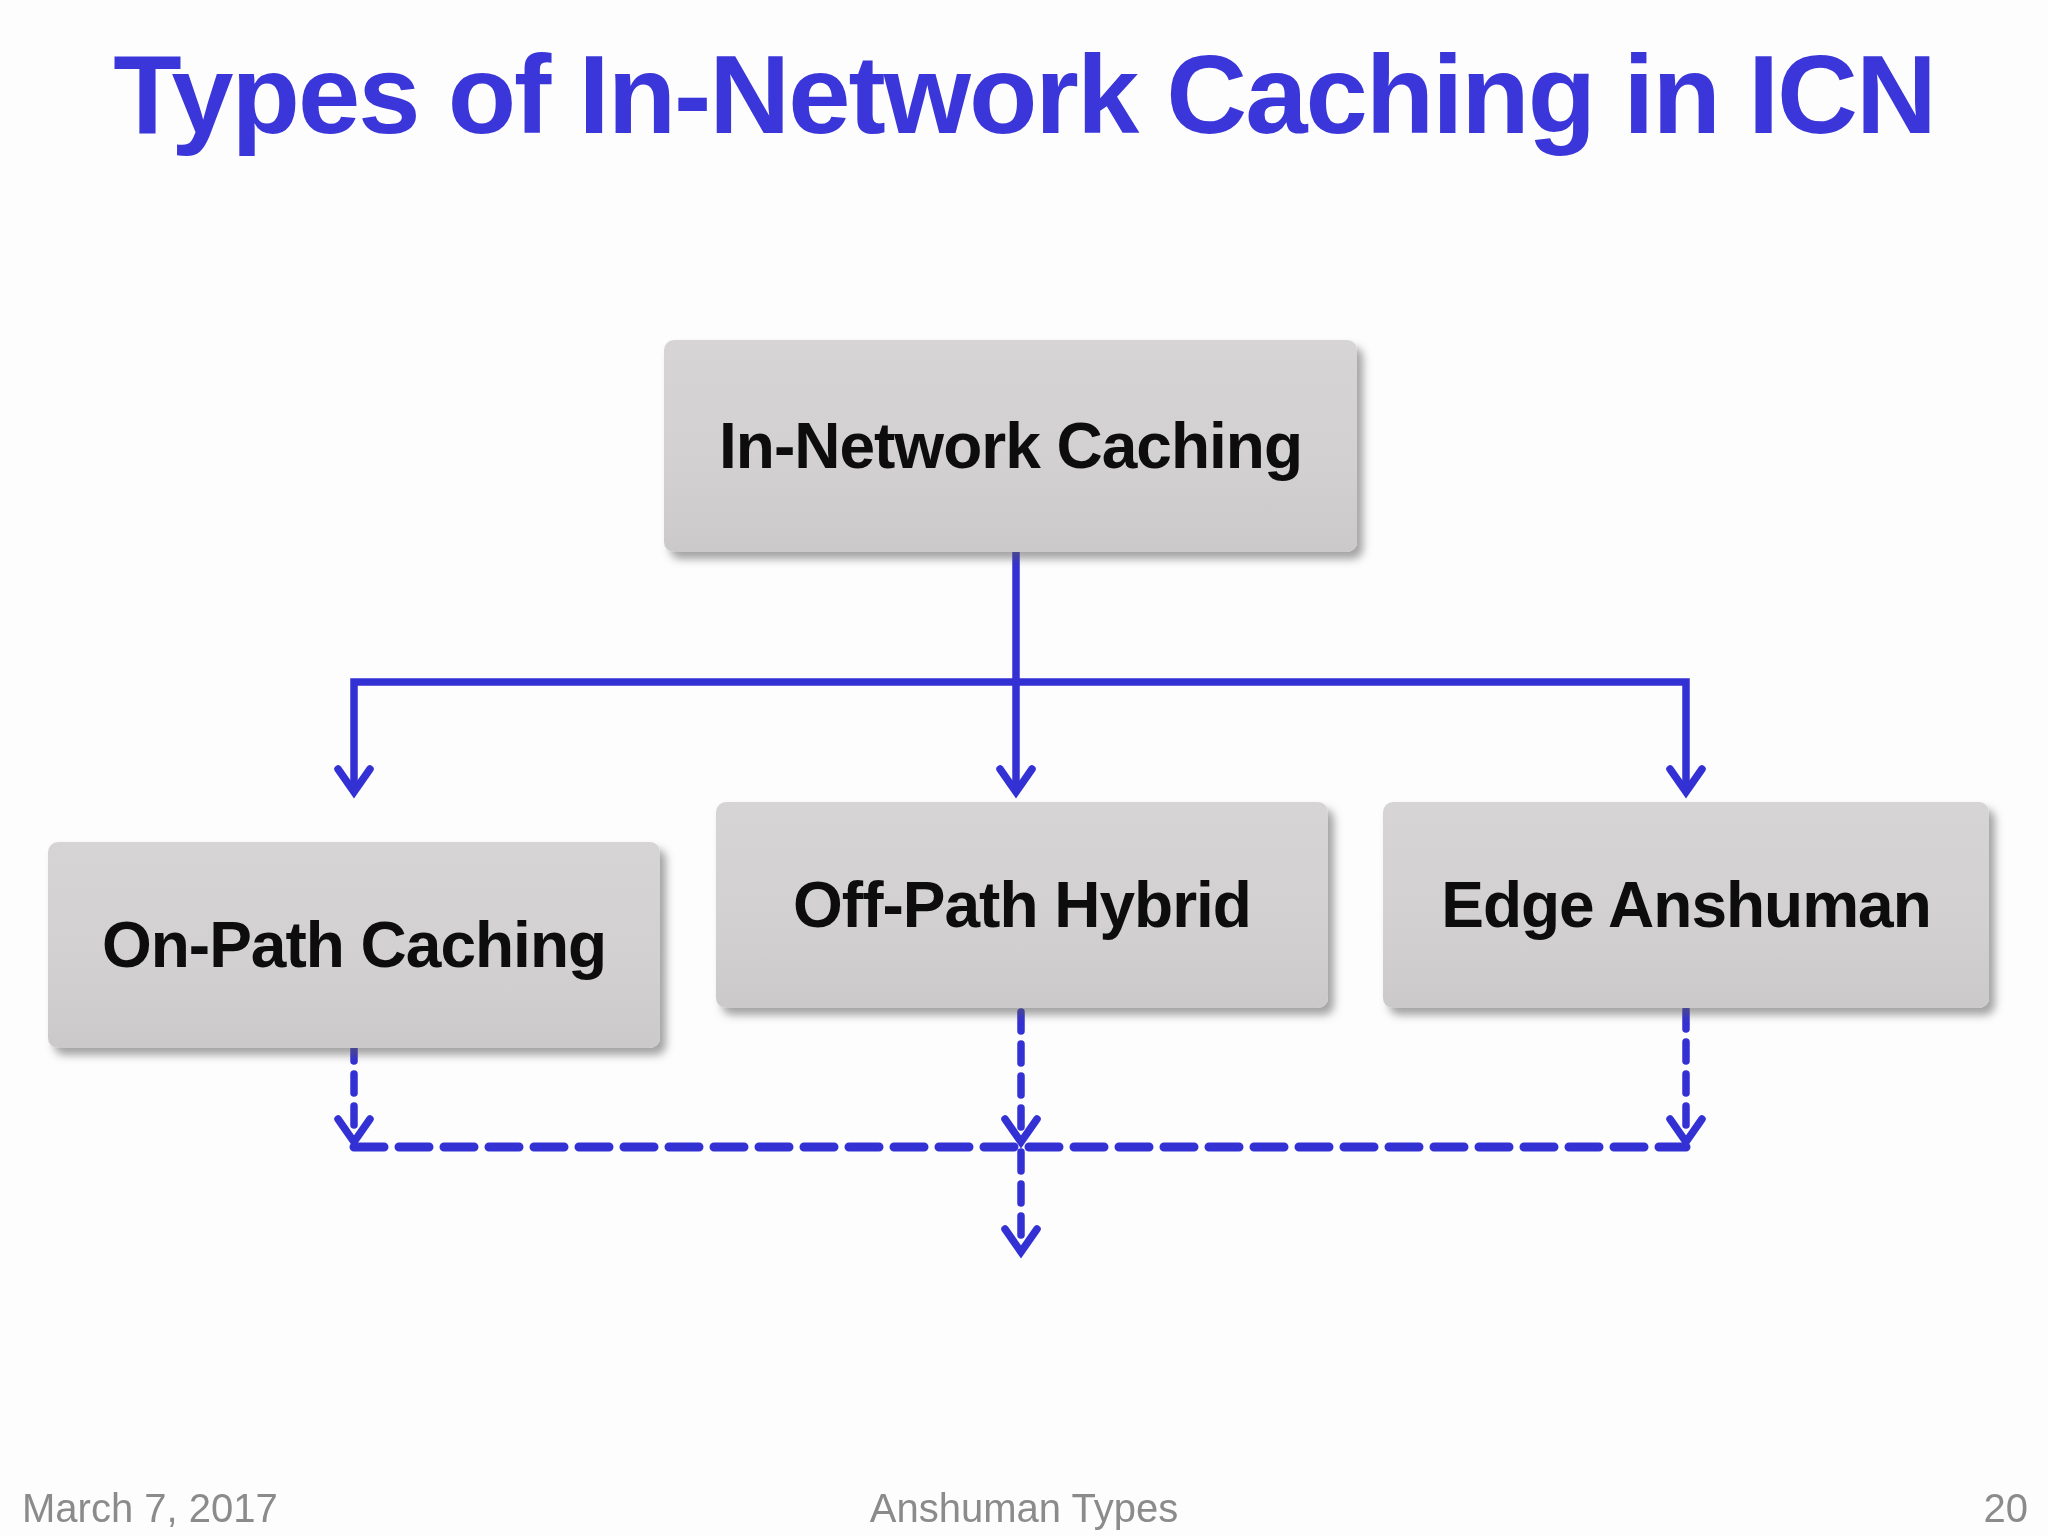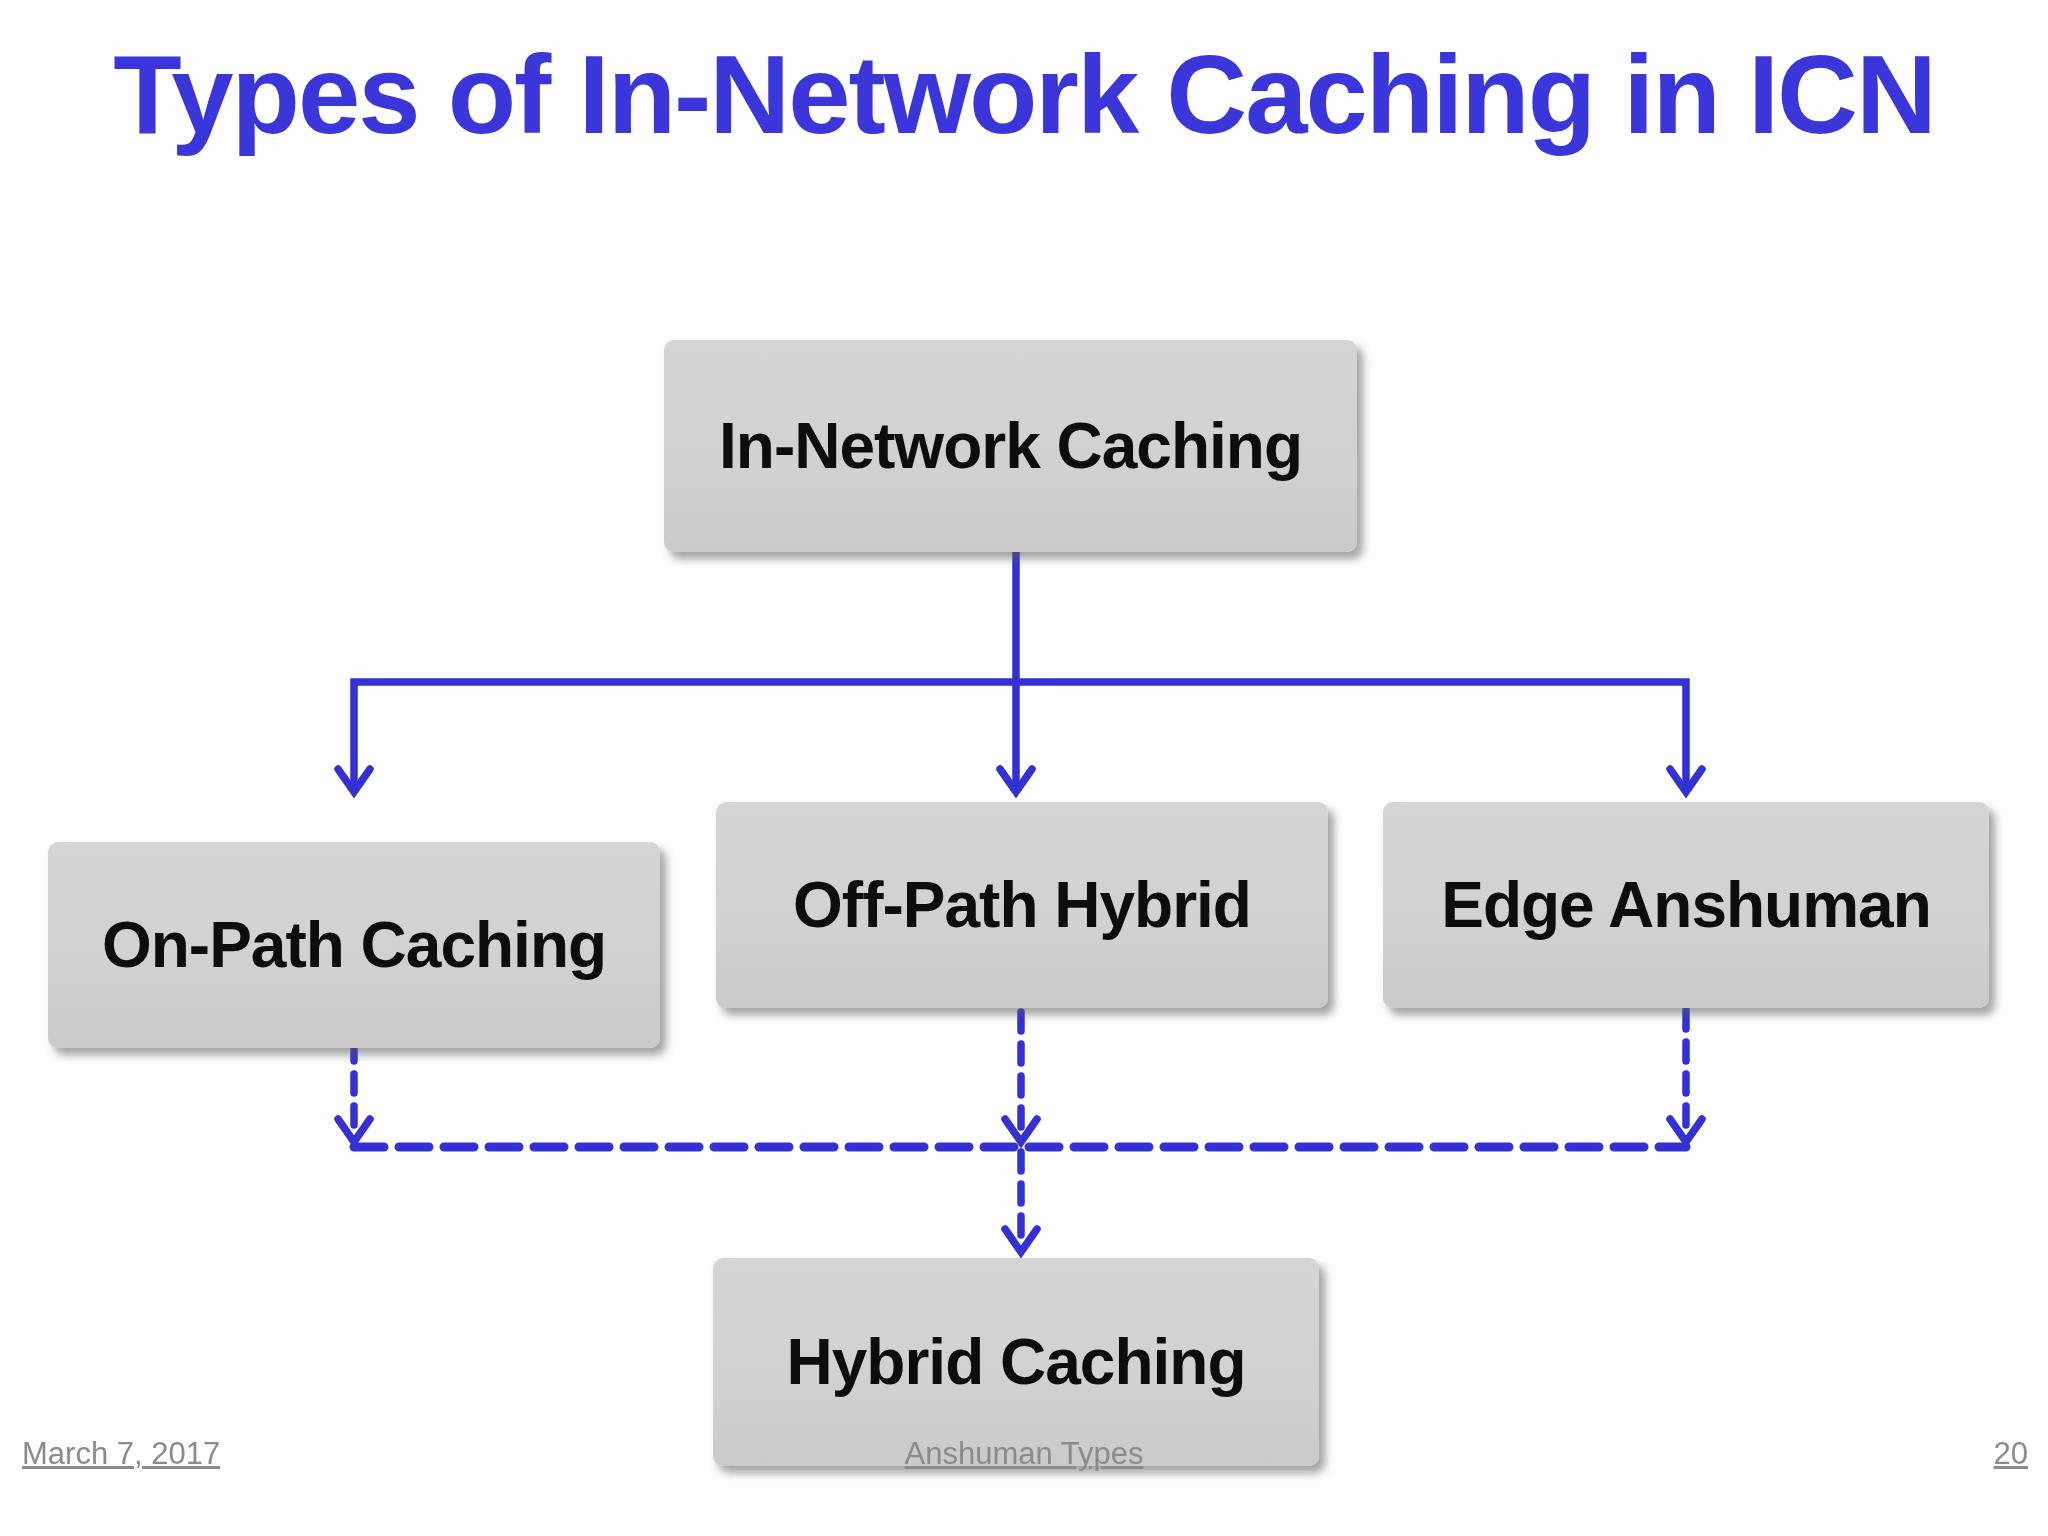--- a/index.html
+++ b/index.html
@@ -52,24 +52,23 @@
     color:var(--box-text,#0d0d0d);
     letter-spacing:-1px;
   }
   .node-root   {left:664px; top:340px;  width:693px; height:212px;}
   .node-onpath {left:48px;  top:802px;  width:612px; height:206px;margin-top:40px;}
   .node-offpath{left:716px; top:802px;  width:612px; height:206px;}
   .node-edge   {left:1383px;top:802px;  width:606px; height:206px;}
   .node-hybrid {left:713px; top:1258px; width:606px; height:208px;}
   .footer-text{
     position:absolute;
-    top:1436px;
-    font-size:31px;
+    top:1486px;
+    font-size:40px;
     color:var(--footer-gray,#8b8b8b);
-    text-decoration:underline;
   }
   .footer-date{left:22px;}
   .footer-author{left:0;right:0;text-align:center;}
   .footer-page{right:20px;}
 </style>
 </head>
 <body>
 
 <div class="slide">
 
@@ -103,21 +102,18 @@
   </div>
 
   <div class="node node-offpath">
     <span>Off-Path Hybrid</span>
   </div>
 
   <div class="node node-edge">
     <span>Edge Anshuman</span>
   </div>
 
-  <div class="node node-hybrid">
-    <span>Hybrid Caching</span>
-  </div>
 
   <span class="footer-text footer-date">March 7, 2017</span>
   <span class="footer-text footer-author">Anshuman Types</span>
   <span class="footer-text footer-page">20</span>
 
 </div>
 
 </body></html>

